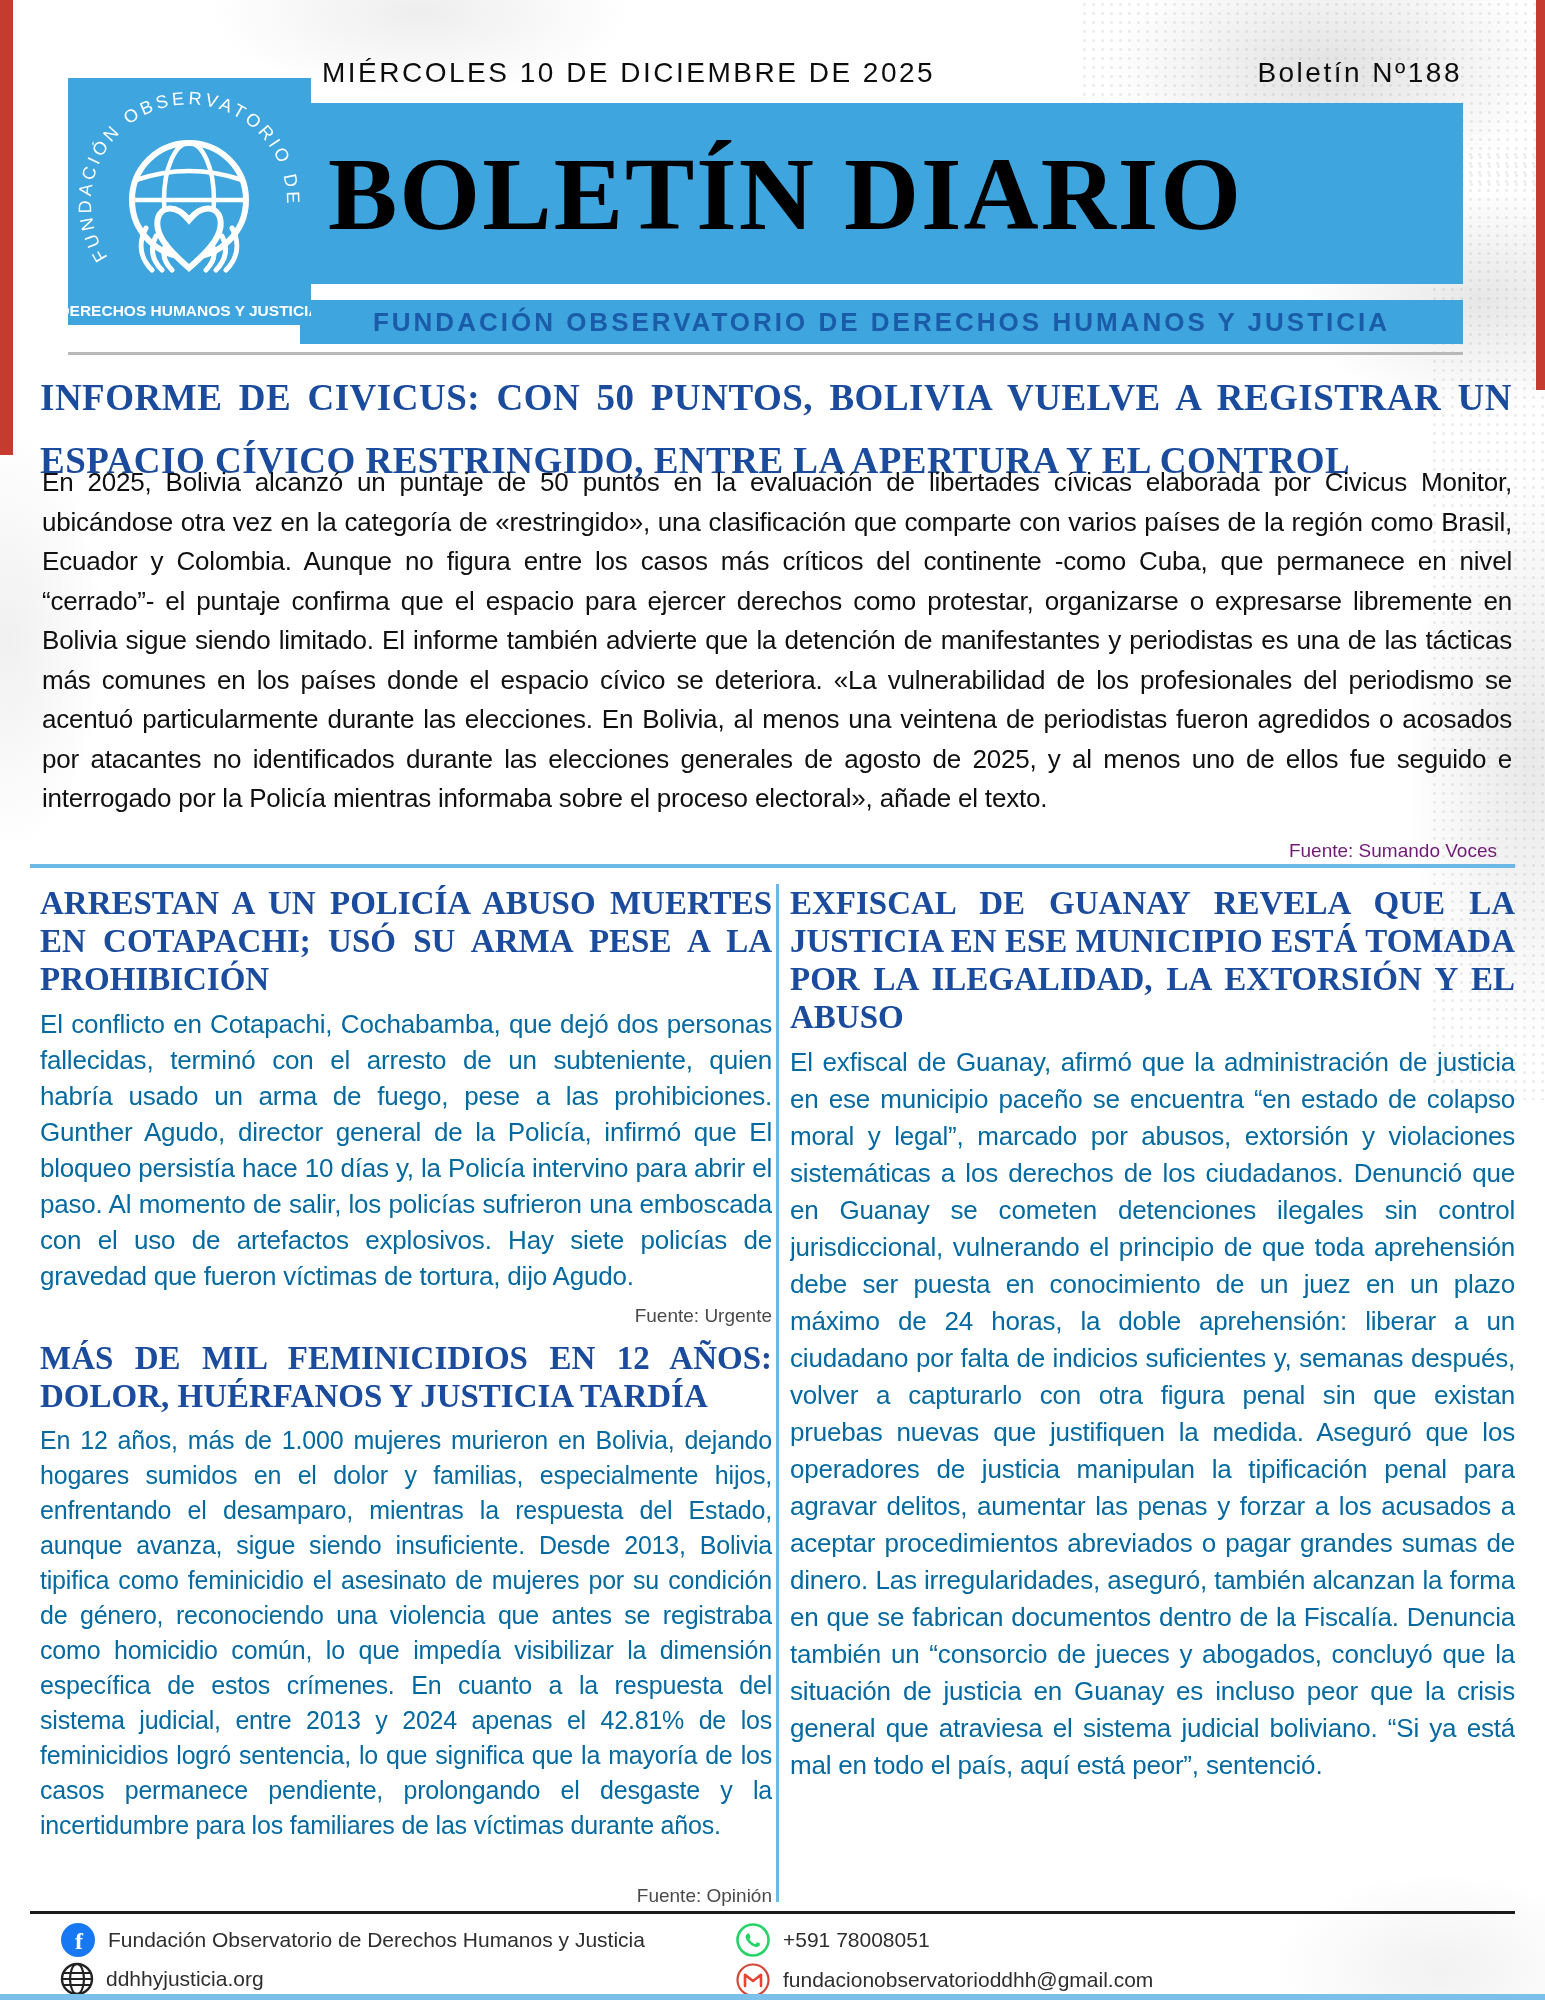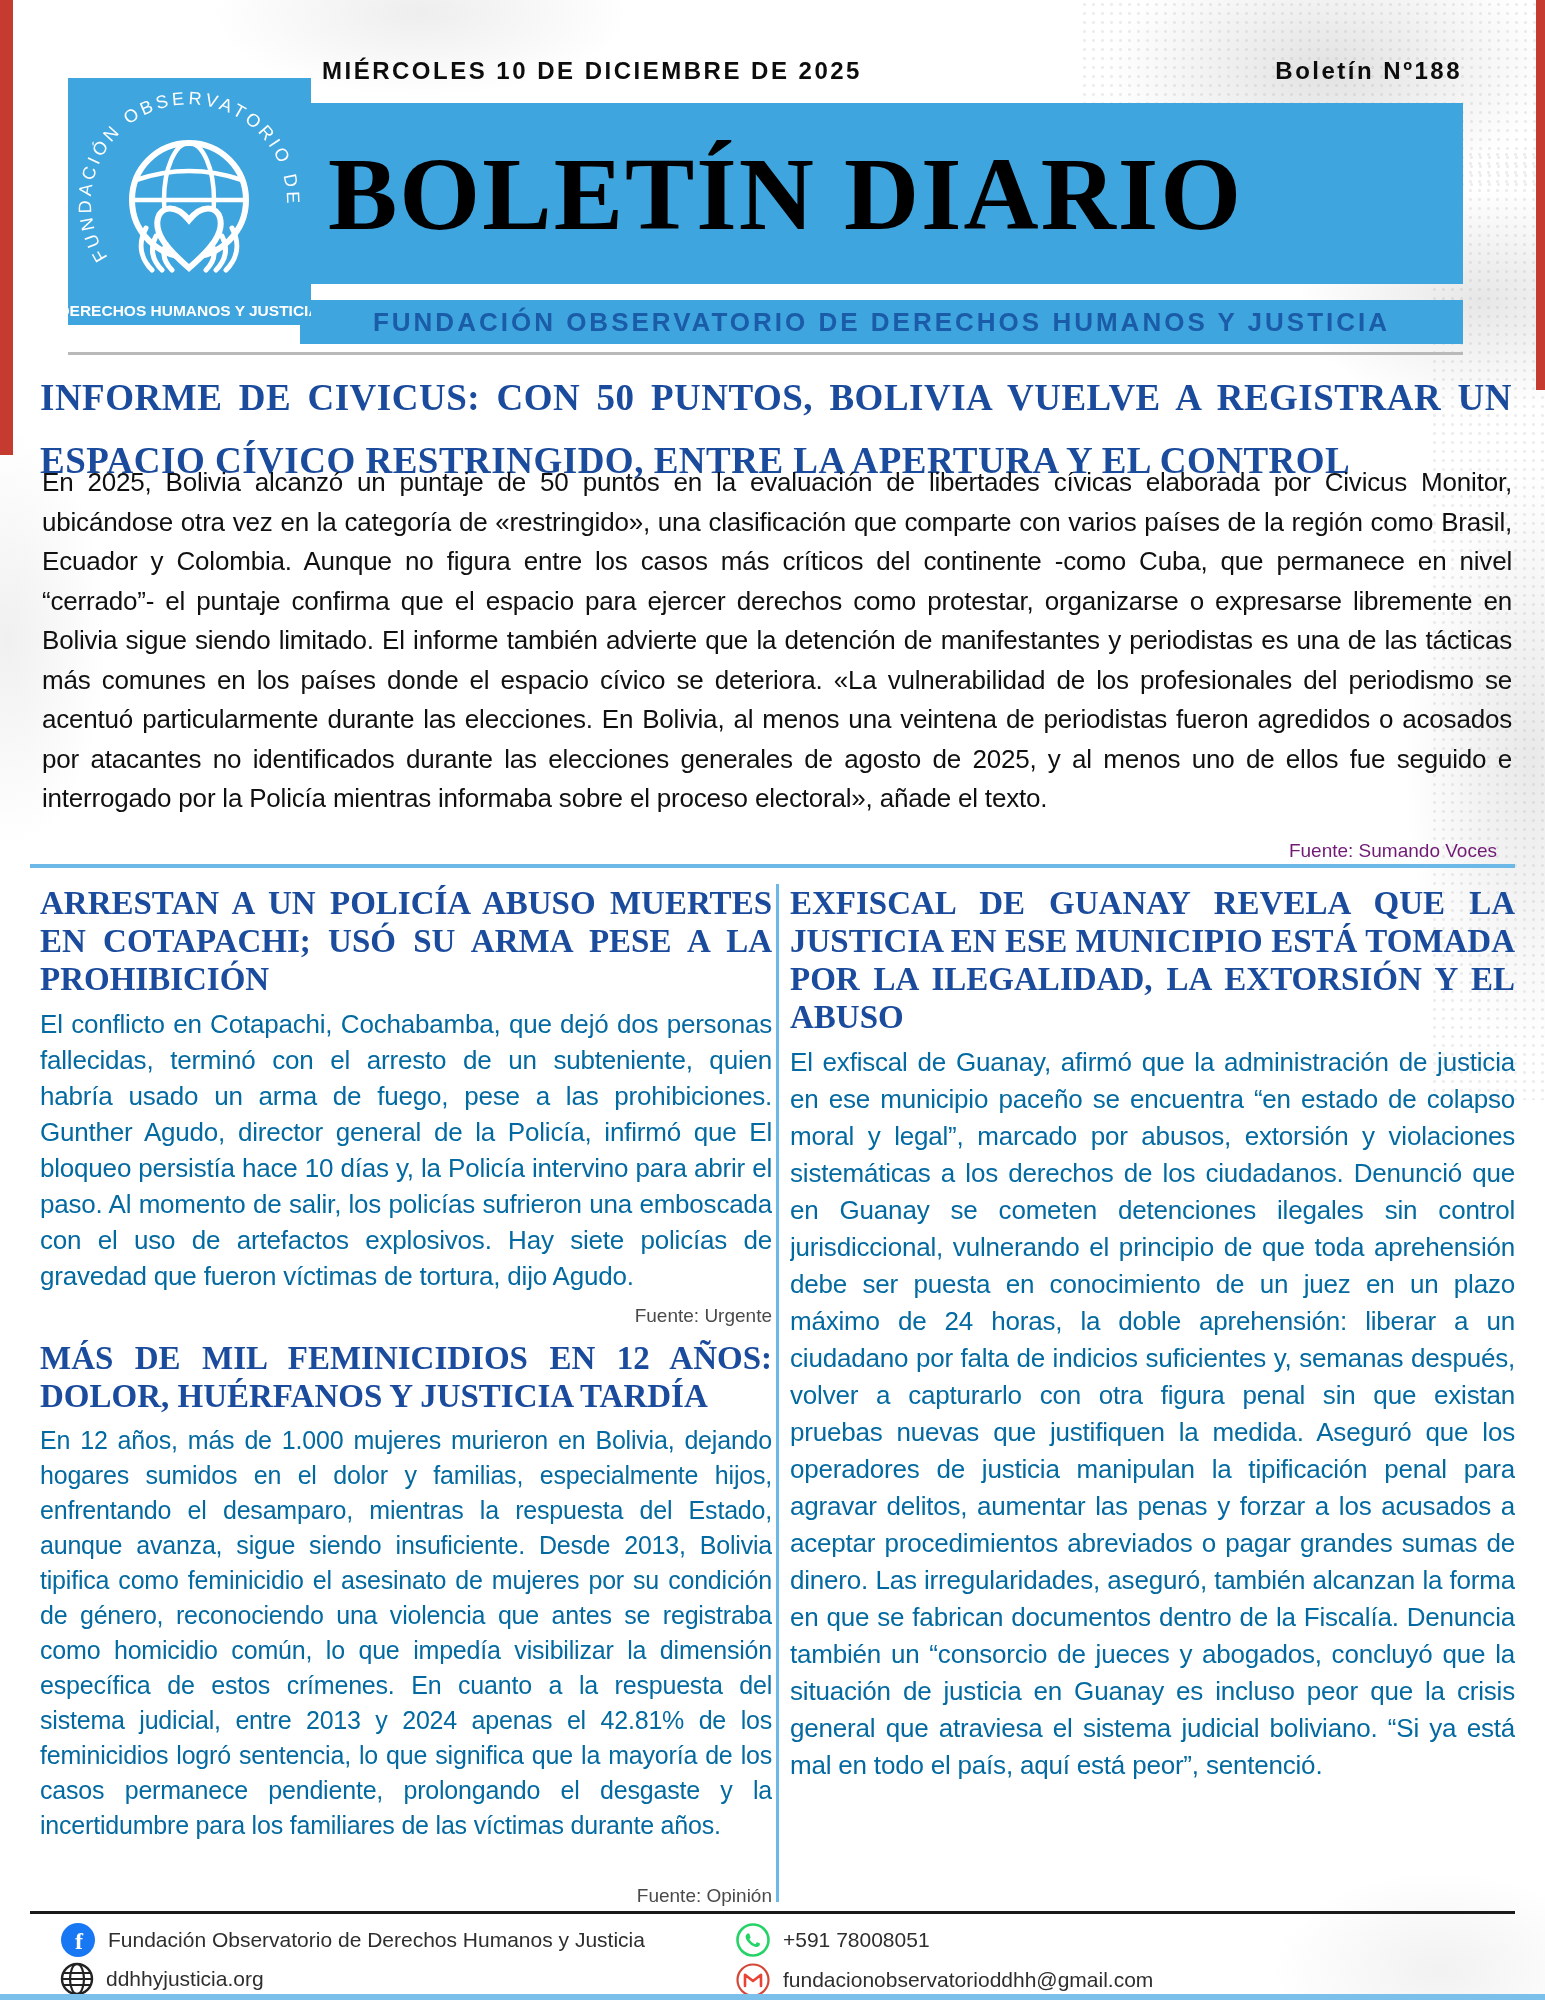--- a/index.html
+++ b/index.html
@@ -25,21 +25,21 @@
   }
   .speckle.sp-top{left:1080px;top:0;width:465px;height:190px;}
   .speckle.sp-right{left:1430px;top:150px;width:115px;height:950px;}
   
   .stripe-left{position:absolute;left:0;top:0;width:13px;height:455px;background:#c63b2f;z-index:2;}
   .stripe-right{position:absolute;right:0;top:0;width:9px;height:390px;background:#c63b2f;z-index:2;}
   
   .date-row{
     position:absolute; left:322px; top:57px; width:1140px; z-index:3;
     display:flex; justify-content:space-between; align-items:baseline;
-    font-weight:bold; font-size:24px; letter-spacing:2.5px; color:#0d0d0d;
+    font-weight:normal; font-size:28px; letter-spacing:2.5px; color:#0d0d0d;
   }
   .band-title{
     position:absolute; left:300px; top:103px; width:1163px; height:181px; z-index:1;
     background:#3fa5de; display:flex; align-items:center;
   }
   .masthead-title{
     font-family:"Liberation Serif", serif; font-weight:bold; color:#000000;
     font-size:104px; letter-spacing:2px; padding-left:28px; white-space:nowrap;
   }
   .band-subtitle{

